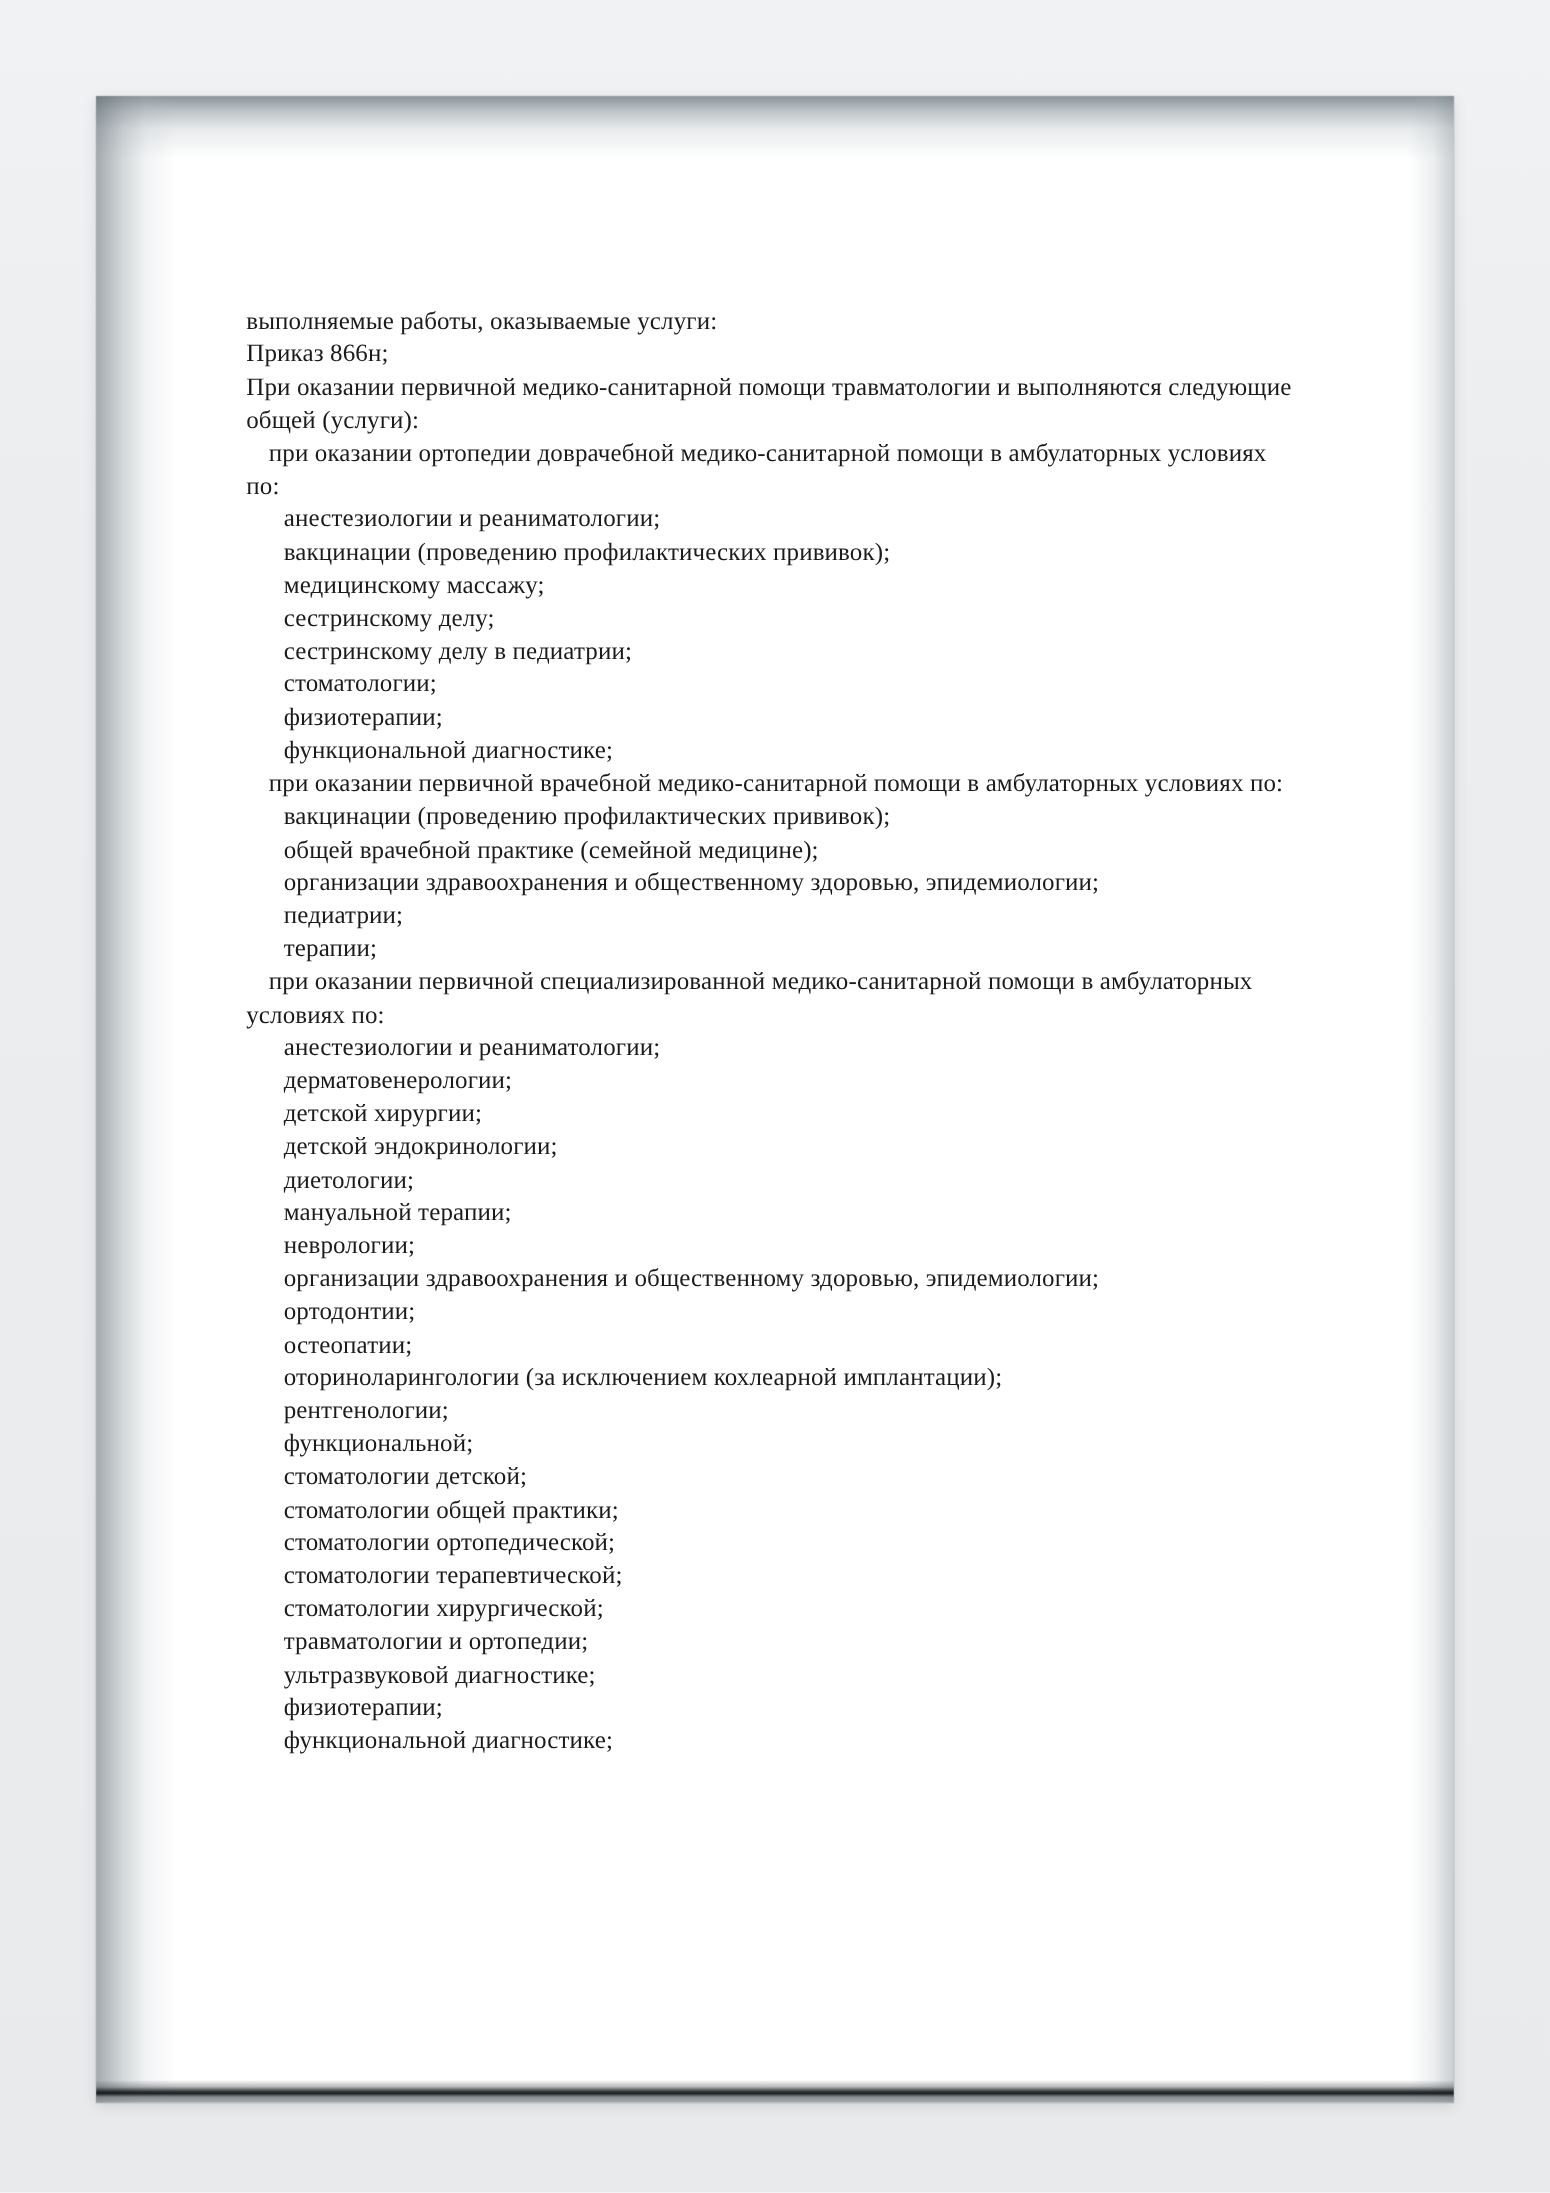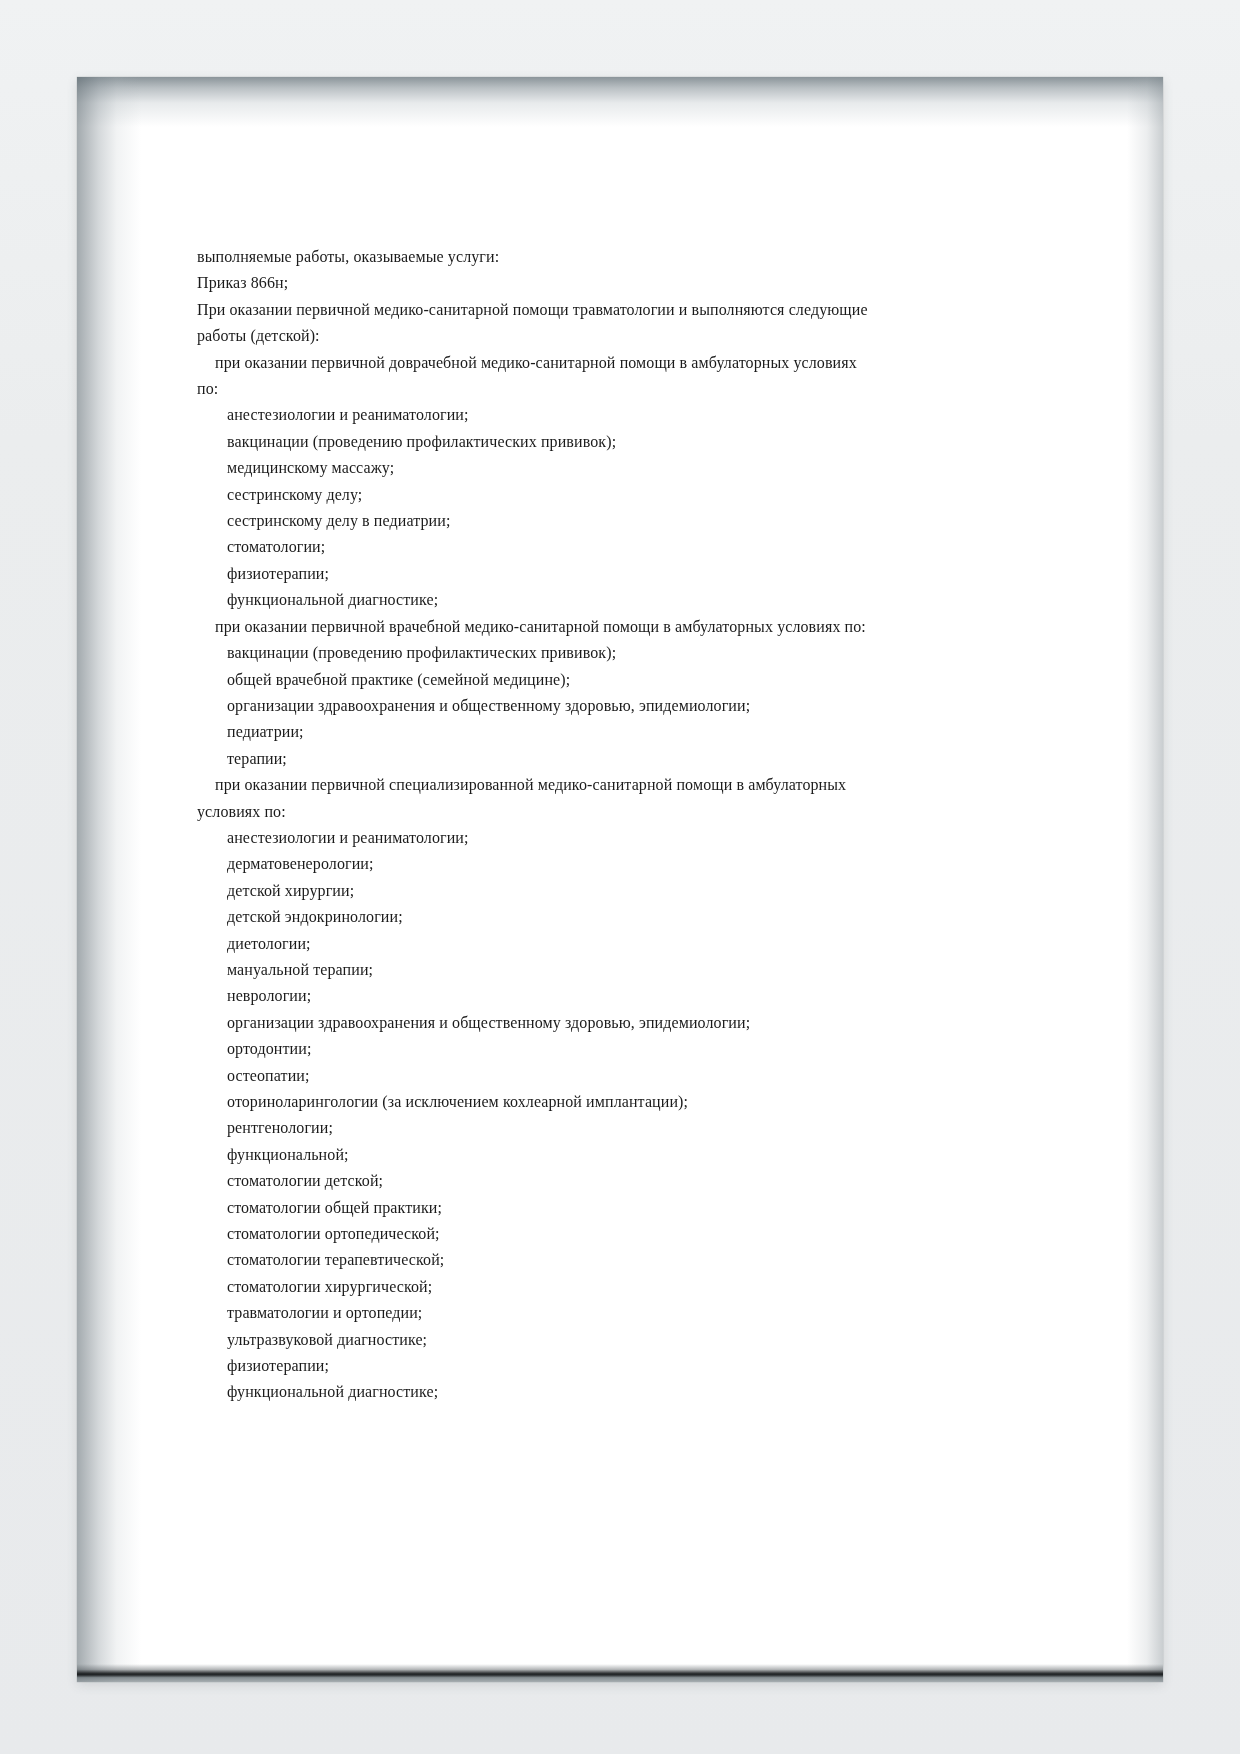--- a/index.html
+++ b/index.html
@@ -62,42 +62,42 @@
       rgba(24,27,29,0.90) 52%,
       rgba(20,23,25,0.94) 60%,
       rgba(118,127,132,0.88) 76%,
       rgba(148,156,160,0.82) 100%);
   }
   .doc-text {
     position: absolute;
     left: 120px;
     top: 167px;
     width: 930px;
-    font-size: 16px;
+    font-size: 20px;
     line-height: 26.4px;
     color: #1b1b1b;
     letter-spacing: 0.1px;
   }
   .doc-line {
     white-space: nowrap;
   }
   .indent-0 { margin-left: 0; }
   .indent-1 { margin-left: 18px; }
   .indent-2 { margin-left: 30px; }
 </style>
 </head>
 <body>
 
 <div class="paper">
   <div class="doc-text">
       <div class="doc-line indent-0">выполняемые работы, оказываемые услуги:</div>
       <div class="doc-line indent-0">Приказ 866н;</div>
       <div class="doc-line indent-0">При оказании первичной медико-санитарной помощи травматологии и выполняются следующие</div>
-      <div class="doc-line indent-0">работы (детской):</div>
-      <div class="doc-line indent-1">при оказании первичной доврачебной медико-санитарной помощи в амбулаторных условиях</div>
+      <div class="doc-line indent-0">общей (услуги):</div>
+      <div class="doc-line indent-1">при оказании ортопедии доврачебной медико-санитарной помощи в амбулаторных условиях</div>
       <div class="doc-line indent-0">по:</div>
       <div class="doc-line indent-2">анестезиологии и реаниматологии;</div>
       <div class="doc-line indent-2">вакцинации (проведению профилактических прививок);</div>
       <div class="doc-line indent-2">медицинскому массажу;</div>
       <div class="doc-line indent-2">сестринскому делу;</div>
       <div class="doc-line indent-2">сестринскому делу в педиатрии;</div>
       <div class="doc-line indent-2">стоматологии;</div>
       <div class="doc-line indent-2">физиотерапии;</div>
       <div class="doc-line indent-2">функциональной диагностике;</div>
       <div class="doc-line indent-1">при оказании первичной врачебной медико-санитарной помощи в амбулаторных условиях по:</div>

